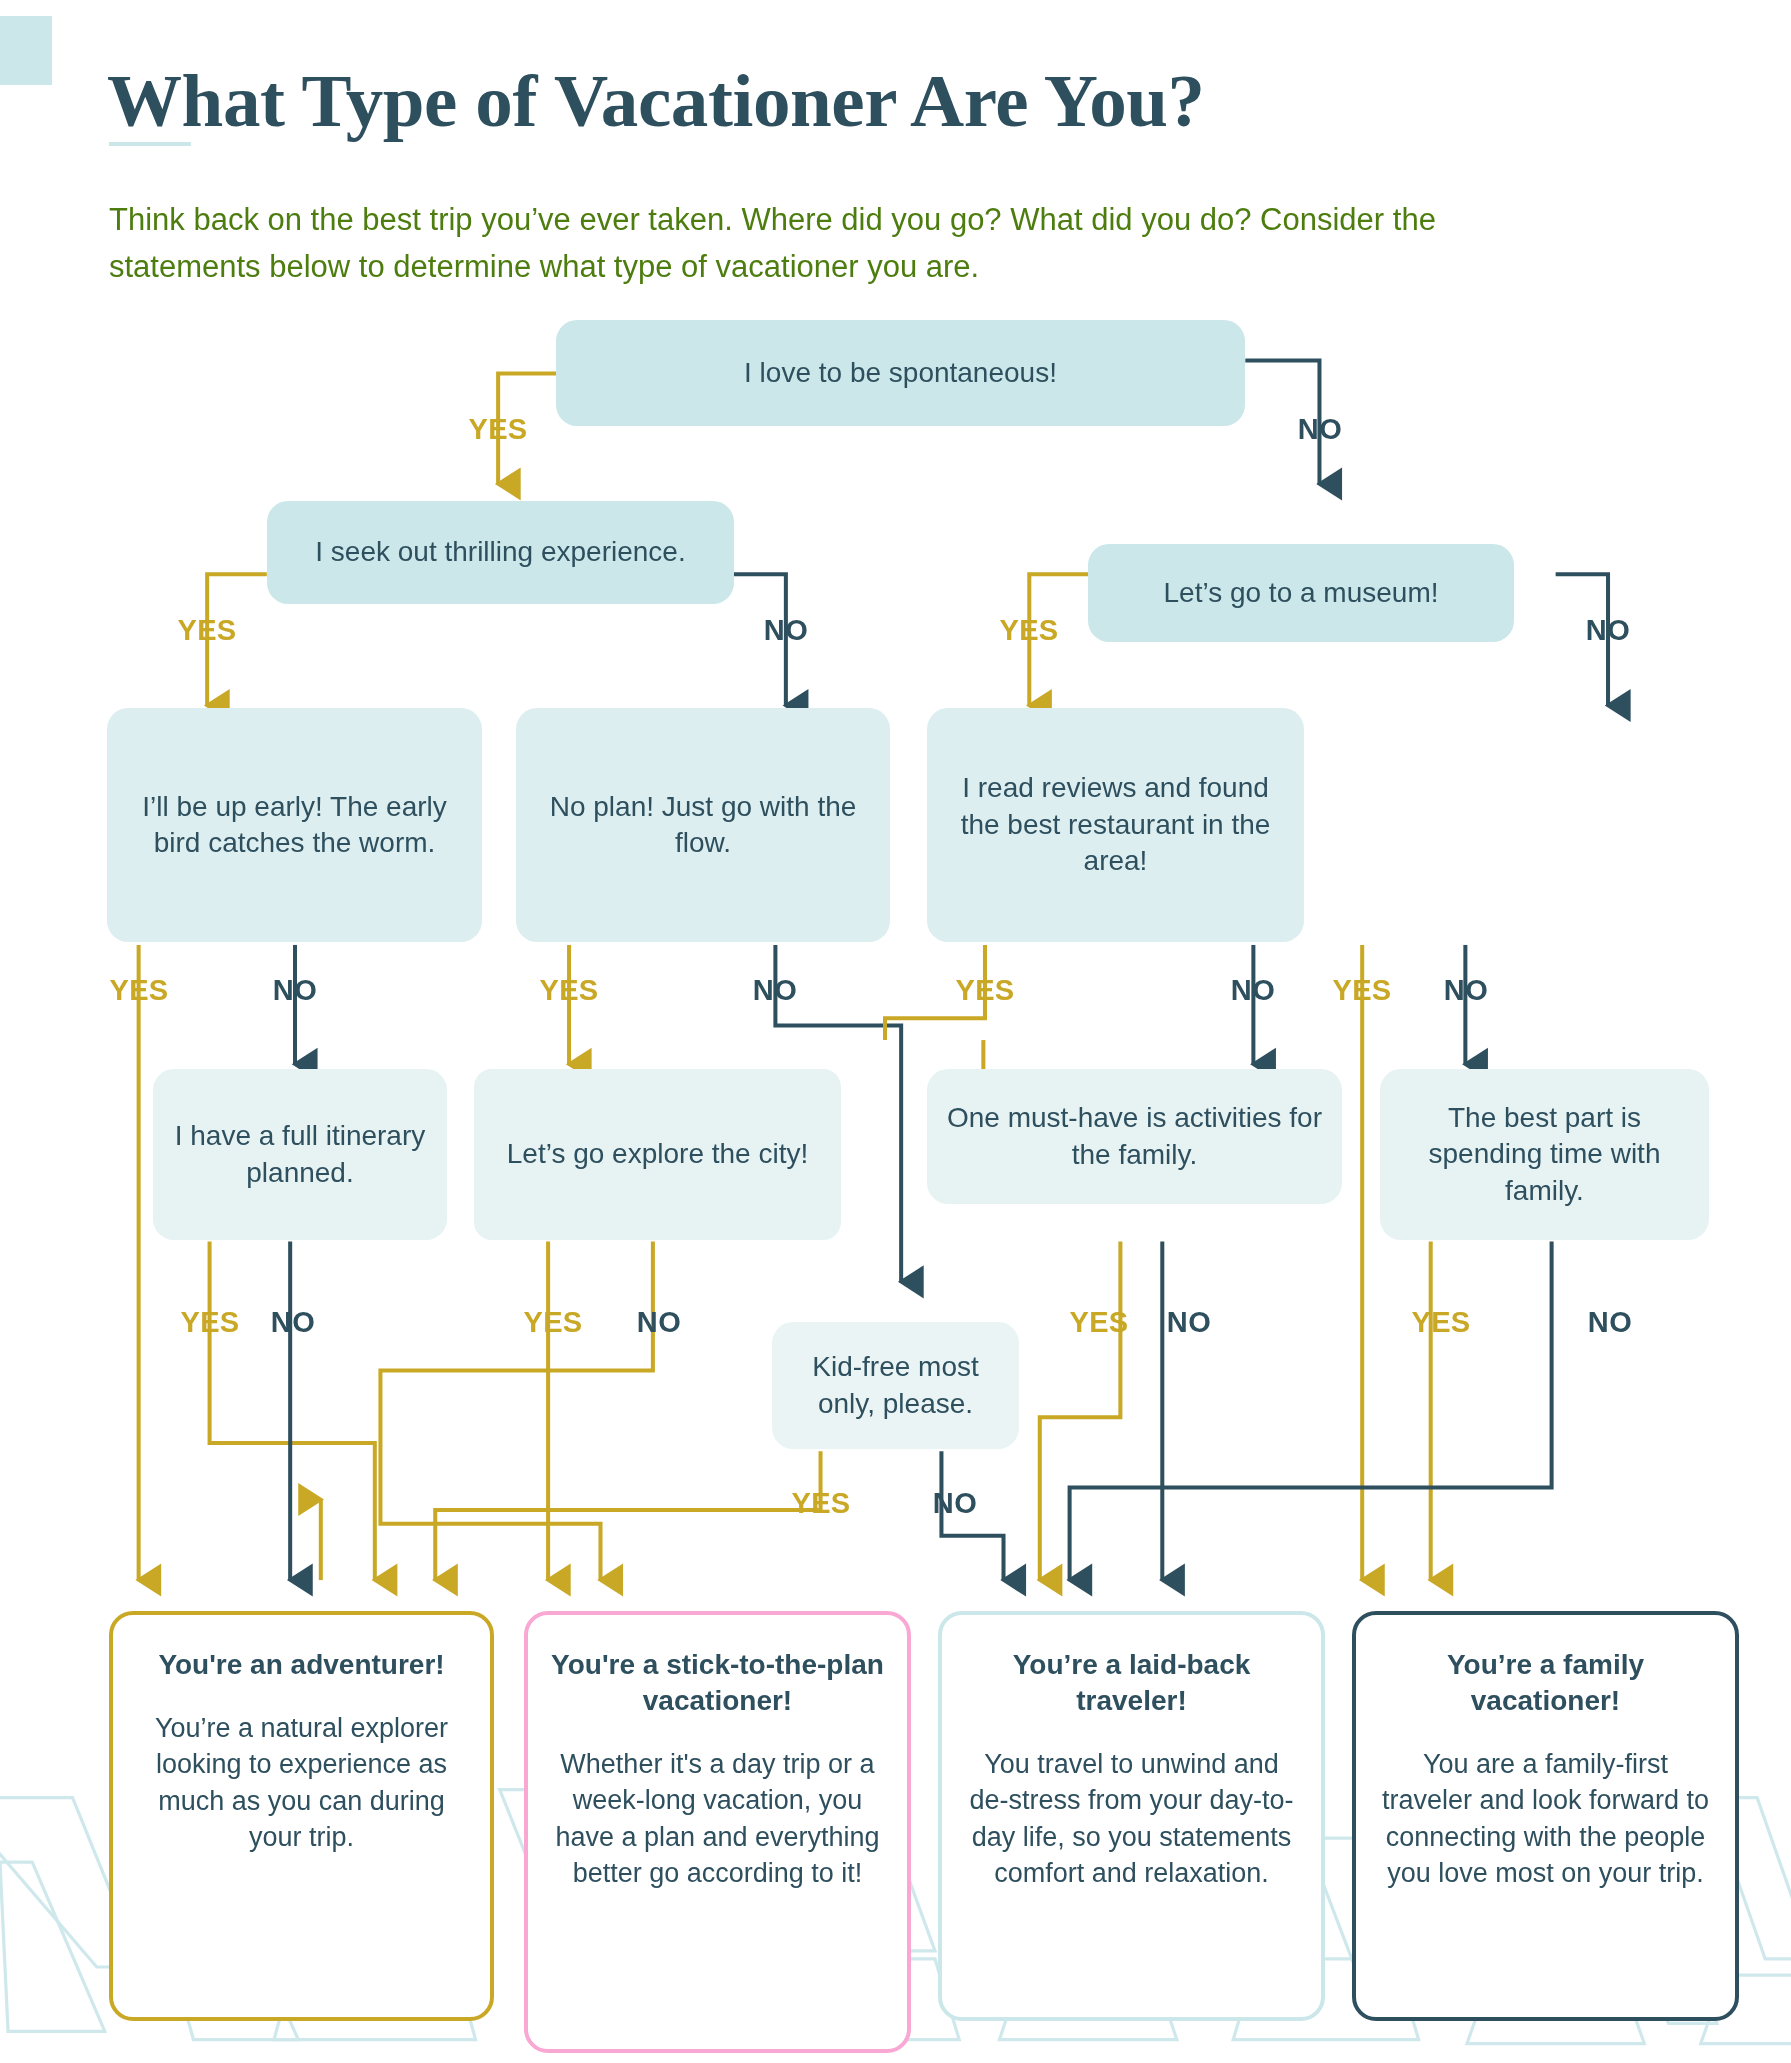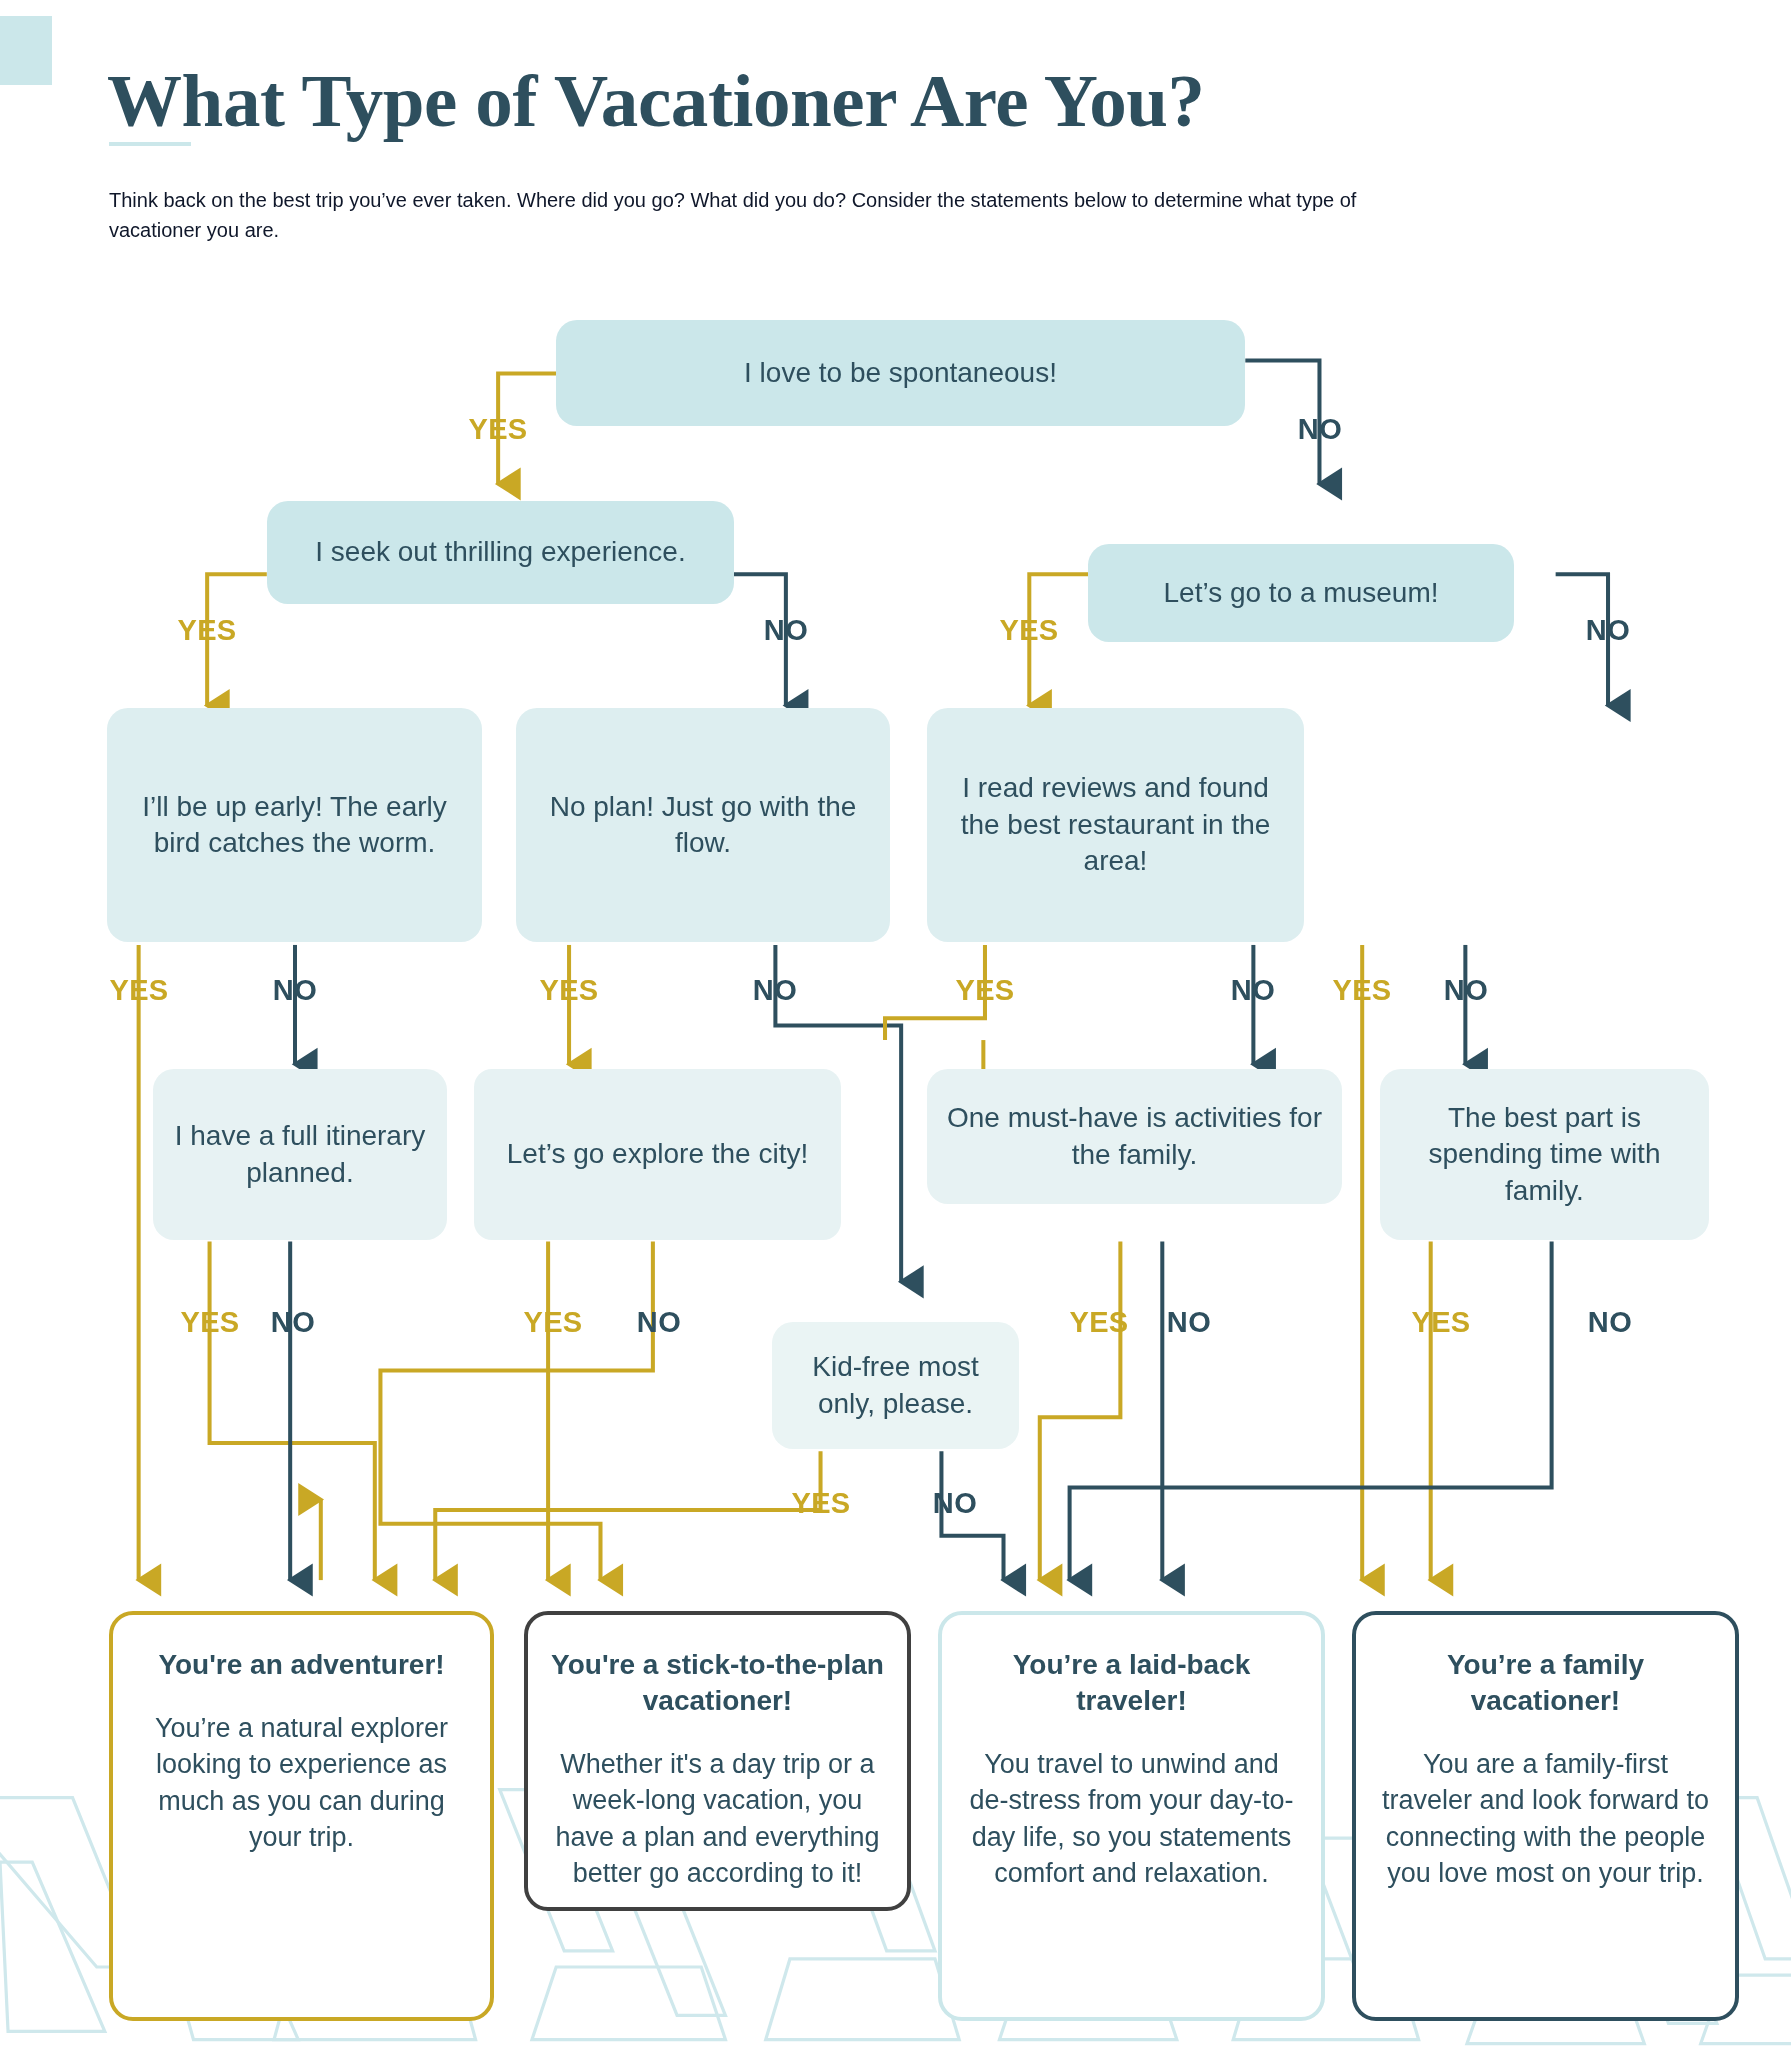--- a/index.html
+++ b/index.html
@@ -17,21 +17,21 @@
   #accent-block{position:absolute;left:0;top:16px;width:52px;height:69px;background:#cbe7ea;}
   #page-title{
     position:absolute;left:107px;top:11.3px;width:1451px;
     font-family:"Liberation Serif", serif;
     font-size:75px;line-height:1.05;font-weight:700;
     color:#2e4f5e;letter-spacing:-0.4px;white-space:nowrap;
   }
   #title-rule{position:absolute;left:109px;top:142px;width:82px;height:4px;background:#cbe7ea;}
   #intro-text{
     position:absolute;left:109px;top:165px;width:1330px;
-    font-size:20px;line-height:1.52;color:#0f172a;font-weight:400;
+    font-size:31px;line-height:1.52;color:#4d7c0f;font-weight:400;
   }
 
   
   .qbox{
     position:absolute;border-radius:21px;
     display:flex;align-items:center;justify-content:center;
     text-align:center;color:#2e4f5e;font-size:28px;line-height:1.3;
     padding:8px 13px;box-sizing:border-box;
   }
   .qbox.tint-strong{background:#cbe7ea;}
@@ -216,21 +216,21 @@
   <div class="lbl no" style="left:1610px;top:1306px;">NO</div>
 
   <div class="lbl yes" style="left:821px;top:1487px;">YES</div>
   <div class="lbl no" style="left:955px;top:1487px;">NO</div>
 
   <div class="rbox" style="left:109px;top:1611px;width:385px;height:410px;border:4px solid #c9a825;">
     <p class="rtitle">You're an adventurer!</p>
     <p class="rbody">You’re a natural explorer looking to experience as much as you can during your trip.</p>
   </div>
 
-  <div class="rbox" style="left:524px;top:1611px;width:387px;height:300px;border:4px solid #404040;">
+  <div class="rbox" style="left:524px;top:1611px;width:387px;height:442px;border:4px solid #f9a8d4;">
     <p class="rtitle">You're a stick-to-the-plan vacationer!</p>
     <p class="rbody">Whether it's a day trip or a week-long vacation, you have a plan and everything better go according to it!</p>
   </div>
 
   <div class="rbox" style="left:938px;top:1611px;width:387px;height:410px;border:4px solid #cbe7ea;">
     <p class="rtitle">You’re a laid-back traveler!</p>
     <p class="rbody">You travel to unwind and de-stress from your day-to-day life, so you statements comfort and relaxation.</p>
   </div>
 
   <div class="rbox" style="left:1352px;top:1611px;width:387px;height:410px;border:4px solid #2e4f5e;">

